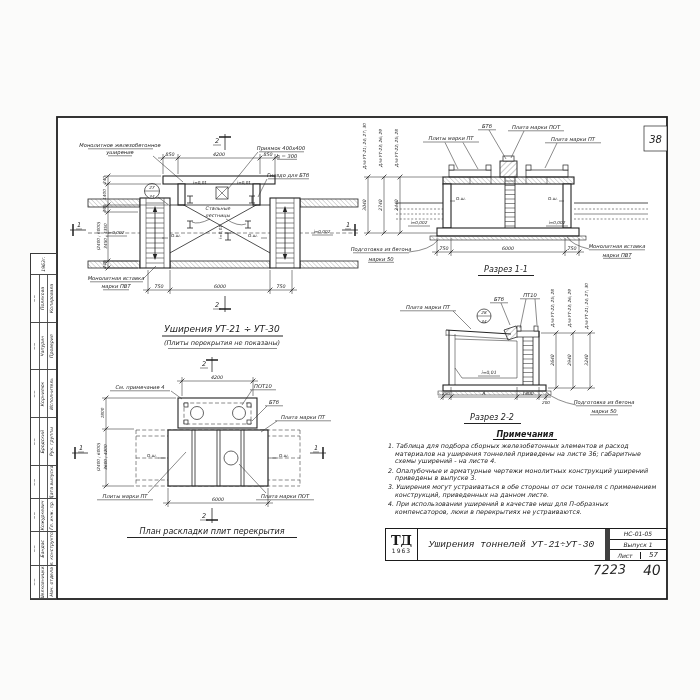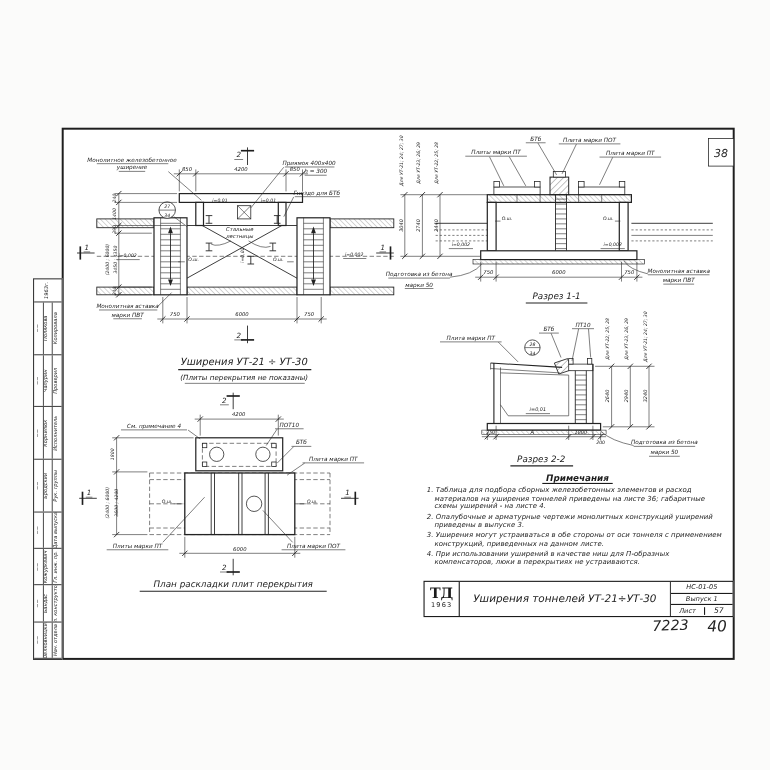--- a/index.html
+++ b/index.html
@@ -28,21 +28,21 @@
 
   .notes{position:absolute;left:388px;top:430px;width:274px;font-style:italic;color:#1b1b1b;}
   .notes-title{text-align:center;font-size:8px;margin:0 0 3px 0;}
   .notes-title span{border-bottom:1px solid #1b1b1b;padding:0 3px;font-weight:bold;}
   .note-item{font-size:6.3px;line-height:1.22;margin:0 0 1.5px 0;padding-left:7px;text-indent:-7px;letter-spacing:.05px;}
 
   .tblock{position:absolute;left:385px;top:528px;width:282px;height:33px;border:1.6px solid #1b1b1b;box-sizing:border-box;display:flex;font-style:italic;color:#1b1b1b;background:#fff;}
   .tb-logo{width:31px;border-right:1px solid #1b1b1b;display:flex;flex-direction:column;align-items:center;justify-content:center;font-style:normal;}
   .tb-logo .td{font-family:"DejaVu Serif",serif;font-weight:bold;font-size:13px;line-height:.9;}
   .tb-logo .yr{font-size:6px;letter-spacing:1px;}
-  .tb-title{flex:1;display:flex;align-items:center;justify-content:center;font-size:9.5px;border-right:1px solid #404040;white-space:nowrap;}
+  .tb-title{flex:1;display:flex;align-items:center;justify-content:center;font-size:9.5px;border-right:5px solid #404040;white-space:nowrap;font-family:Liberation Mono, monospace;}
   .tb-right{width:56px;display:flex;flex-direction:column;}
   .tb-cell{flex:1;display:flex;align-items:center;justify-content:center;font-size:6px;border-bottom:1px solid #1b1b1b;}
   .tb-cell:last-child{border-bottom:none;}
   .tb-split{flex:1;display:flex;}
   .tb-split .a{flex:1.2;display:flex;align-items:center;justify-content:center;font-size:6px;border-right:1px solid #1b1b1b;}
   .tb-split .b{flex:1;display:flex;align-items:center;justify-content:center;font-size:7px;}
   .hw{position:absolute;font-style:italic;color:#262626;transform:rotate(-2deg);}
 </style>
 </head>
 <body>

